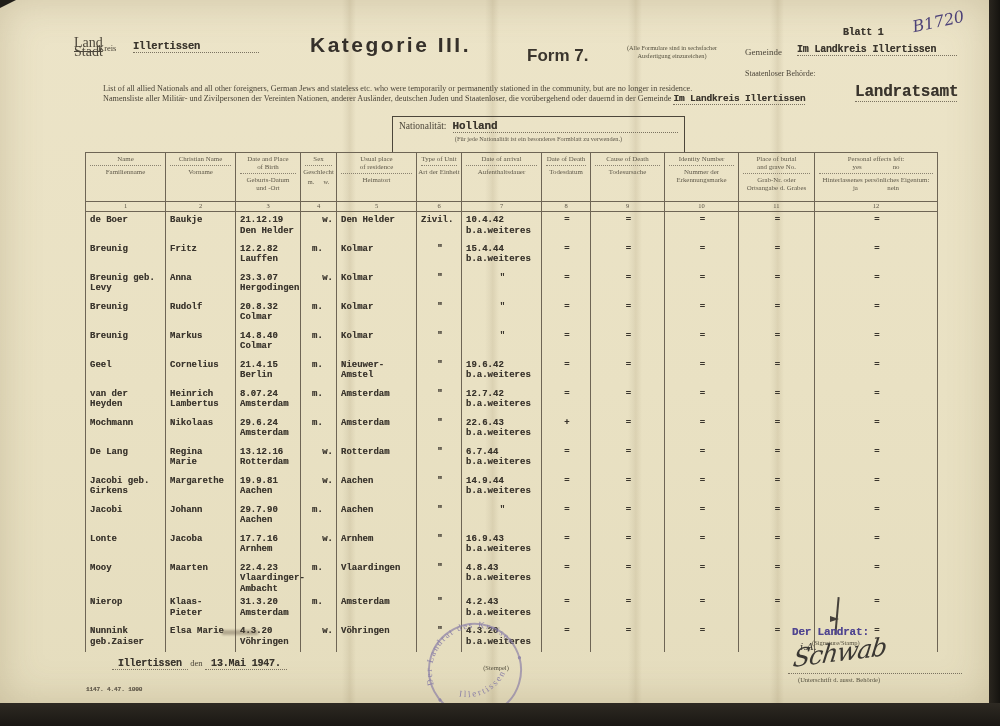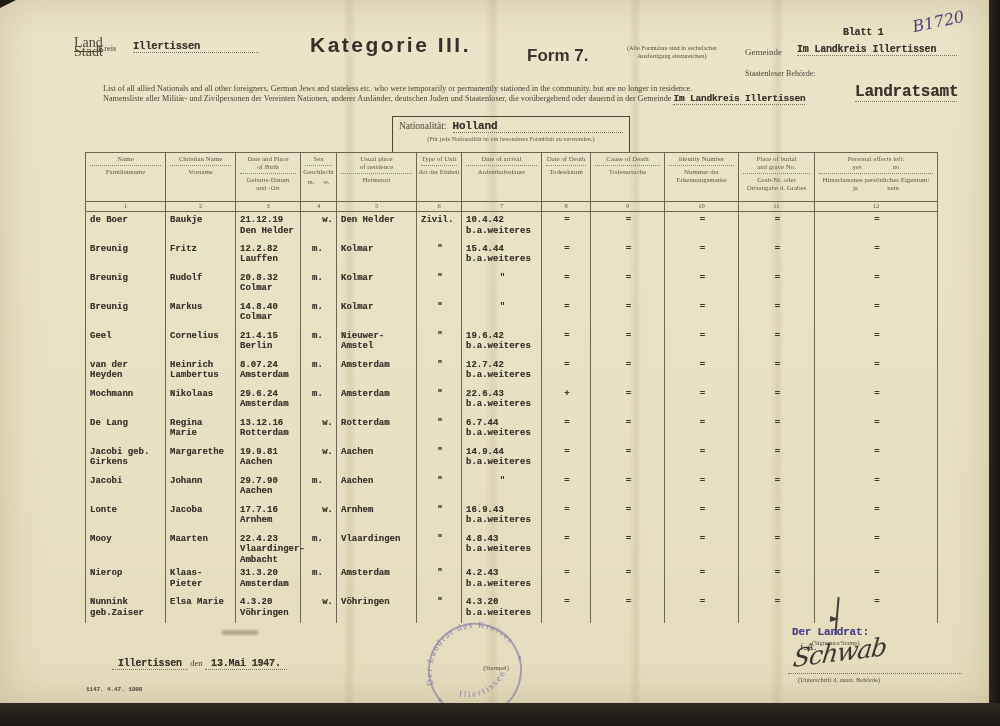--- a/index.html
+++ b/index.html
@@ -43,21 +43,21 @@
   .hand-ref{left:912px;top:12px;font-size:16px;font-style:italic;color:#4c4178;
     transform:rotate(-12deg);font-family:"DejaVu Serif",serif;}
   .gemeinde-label{left:745px;top:47px;font-size:9px;}
   .gemeinde-value{left:797px;top:44px;font-size:10px;width:160px;}
   .behoerde-label{left:745px;top:69px;font-size:8px;}
   .behoerde-value{left:855px;top:83px;font-size:16px;width:102px;}
 
   .intro{left:74px;top:84px;width:884px;font-size:8.2px;line-height:10.3px;color:#4a4438;margin-left:29px;}
   .intro .typed{font-size:9.5px;}
 
-  .nat-box{left:392px;top:116px;width:238px;height:37px;border:1px solid #4c463a;padding:3px 6px 2px 6px;box-sizing:border-box;}
+  .nat-box{left:392px;top:116px;width:293px;height:37px;border:1px solid #4c463a;padding:3px 6px 2px 6px;box-sizing:border-box;}
   .nat-line{display:flex;align-items:baseline;gap:6px;}
   .nat-label{font-size:9.5px;color:#4c463a;}
   .nat-value{font-size:11px;flex:1;border-bottom:1px dotted #7a7260;}
   .nat-note{font-size:6.3px;color:#5d574a;text-align:center;margin-top:2px;}
 
   
   table.roster{position:absolute;left:85px;top:152px;width:852px;border-collapse:collapse;table-layout:fixed;}
   .roster th{border-left:1px solid #6e6555;border-top:1px solid #6e6555;border-bottom:1px solid #6e6555;
     padding:2px 1px;vertical-align:top;font-weight:normal;}
   .roster th:last-child,.roster td:last-child{border-right:1px solid #6e6555;}
@@ -272,20 +272,36 @@
           <td class="ditto">"</td>
           <td>15.4.44
 b.a.weiteres</td>
           <td class="mark">=</td>
           <td class="mark">=</td>
           <td class="mark">=</td>
           <td class="mark">=</td>
           <td class="mark">=</td>
         </tr>
         <tr>
+          <td>Breunig geb.
+Levy</td>
+          <td>Anna</td>
+          <td>23.3.07
+Hergodingen</td>
+          <td class="sex sex-w">w.</td>
+          <td>Kolmar</td>
+          <td class="ditto">"</td>
+          <td class="ditto">"</td>
+          <td class="mark">=</td>
+          <td class="mark">=</td>
+          <td class="mark">=</td>
+          <td class="mark">=</td>
+          <td class="mark">=</td>
+        </tr>
+        <tr>
           <td>Breunig</td>
           <td>Rudolf</td>
           <td>20.8.32
 Colmar</td>
           <td class="sex sex-m">m.</td>
           <td>Kolmar</td>
           <td class="ditto">"</td>
           <td class="ditto">"</td>
           <td class="mark">=</td>
           <td class="mark">=</td>

